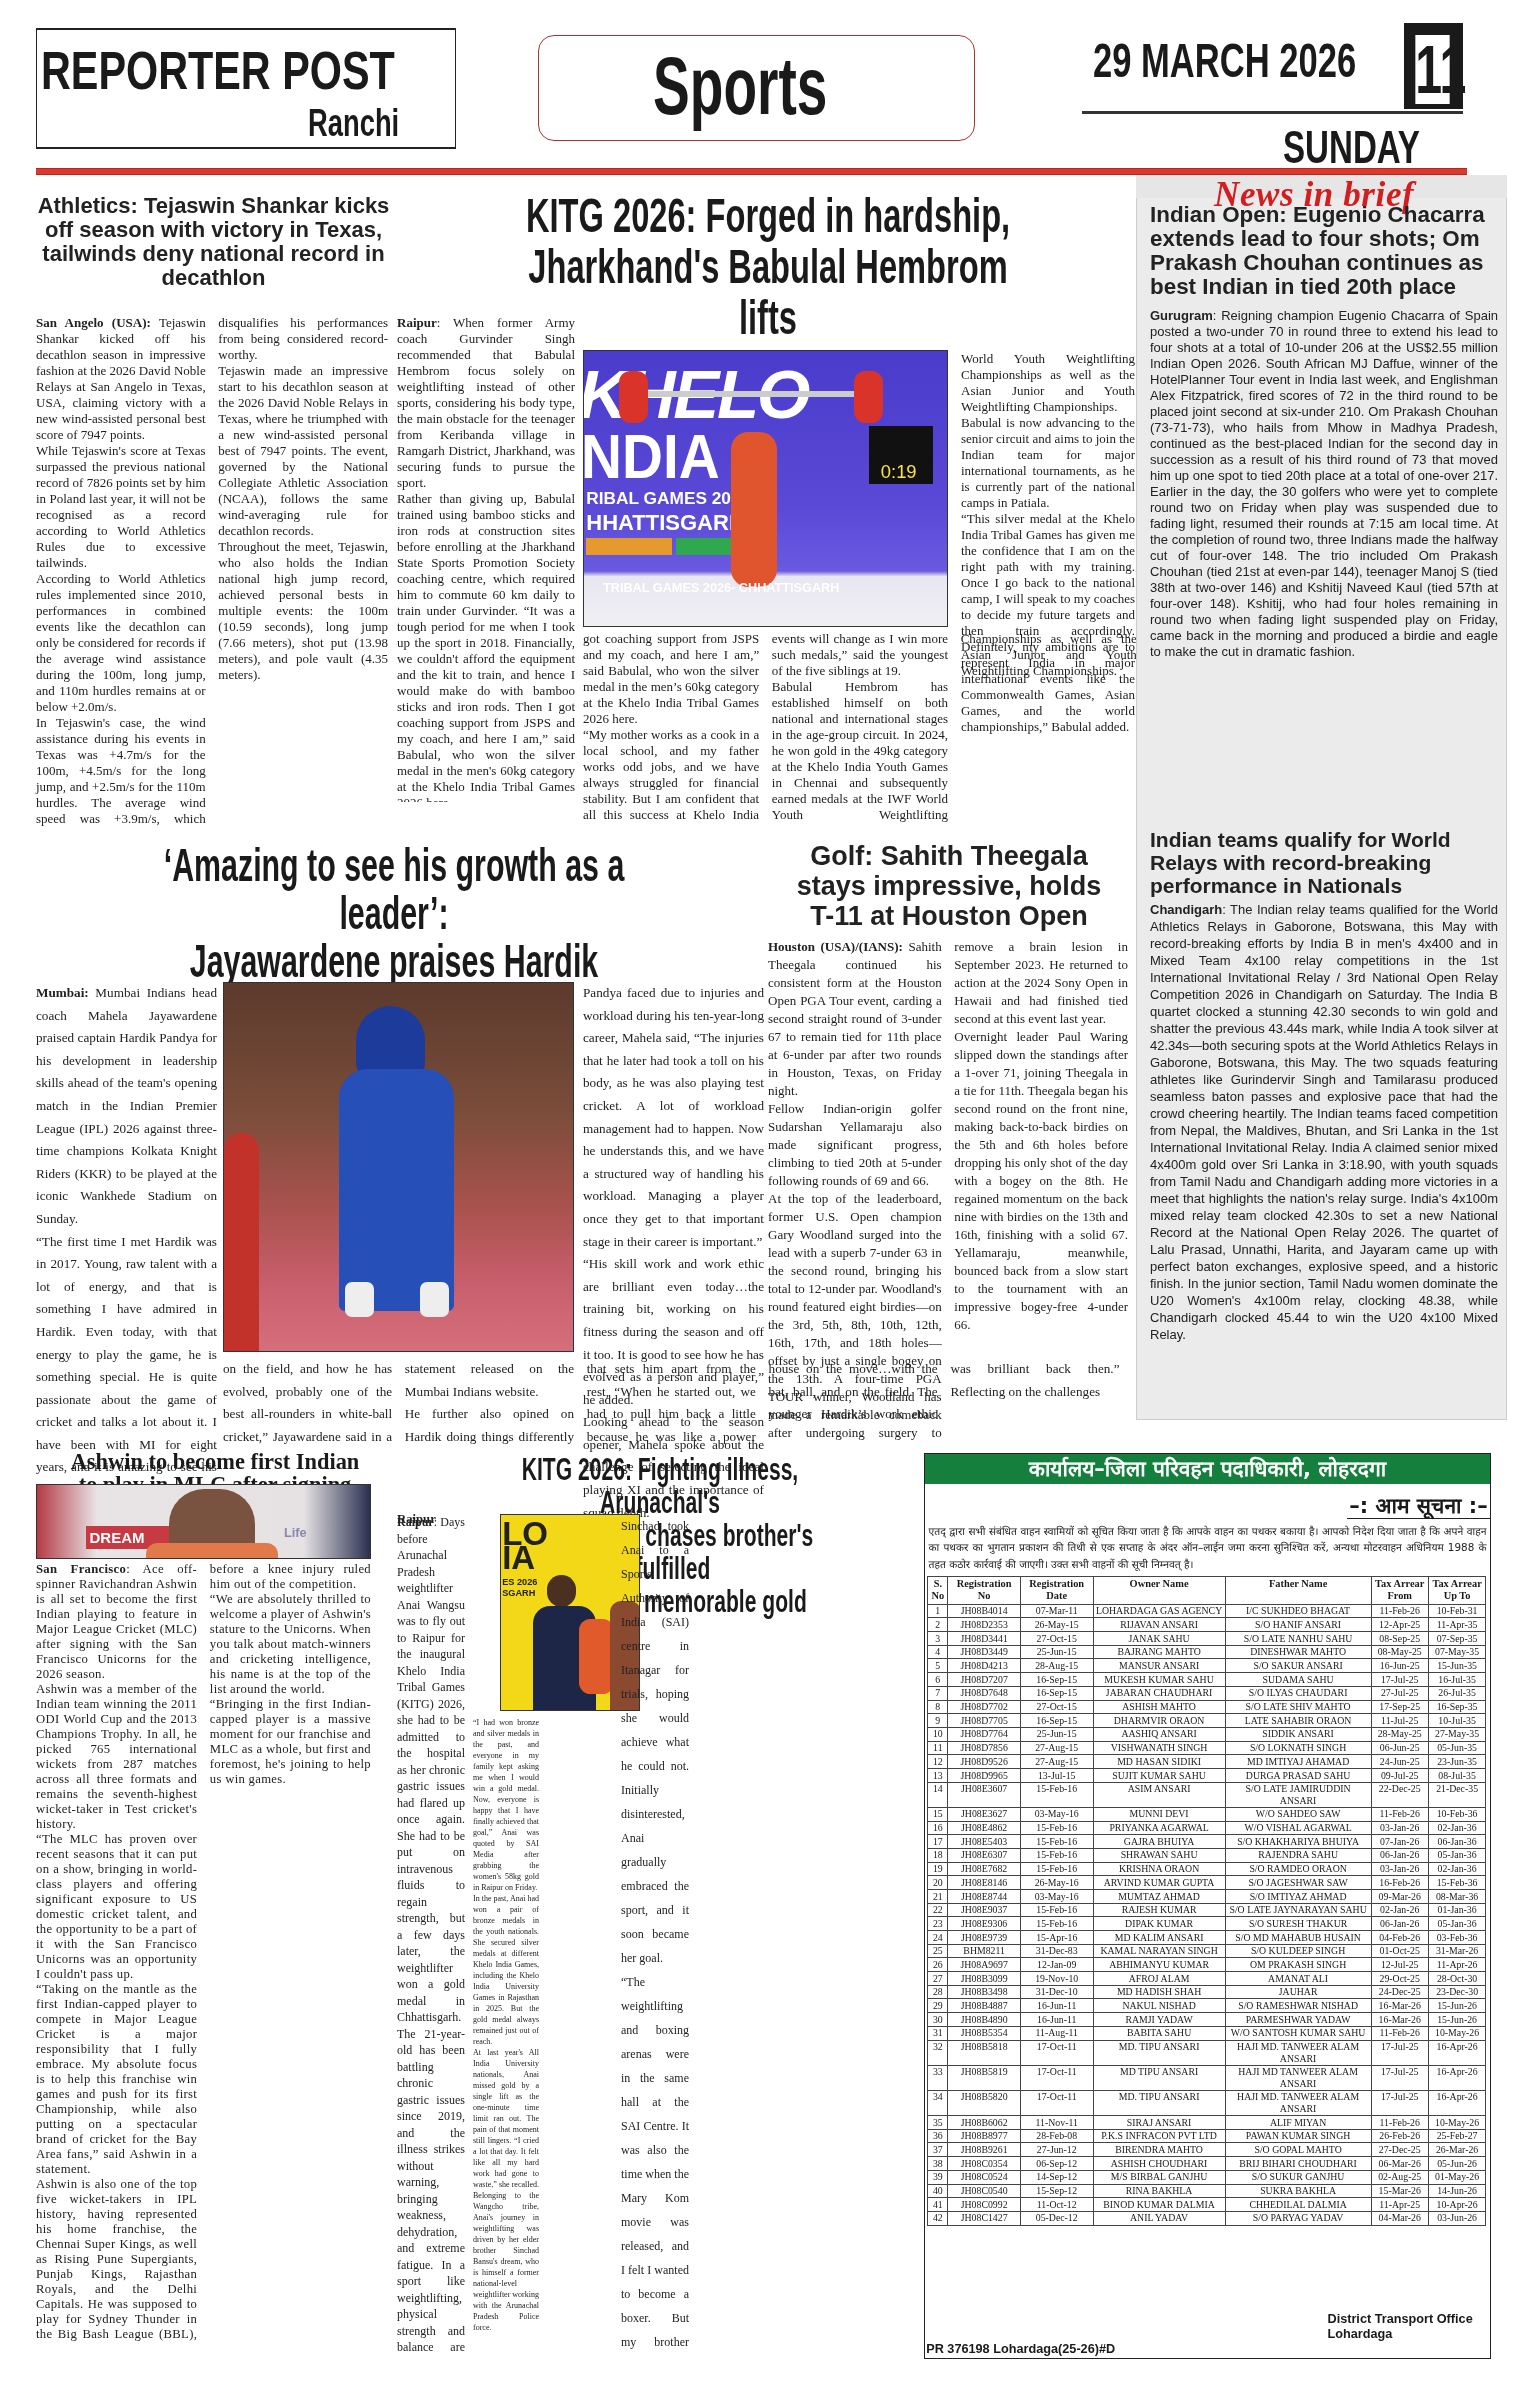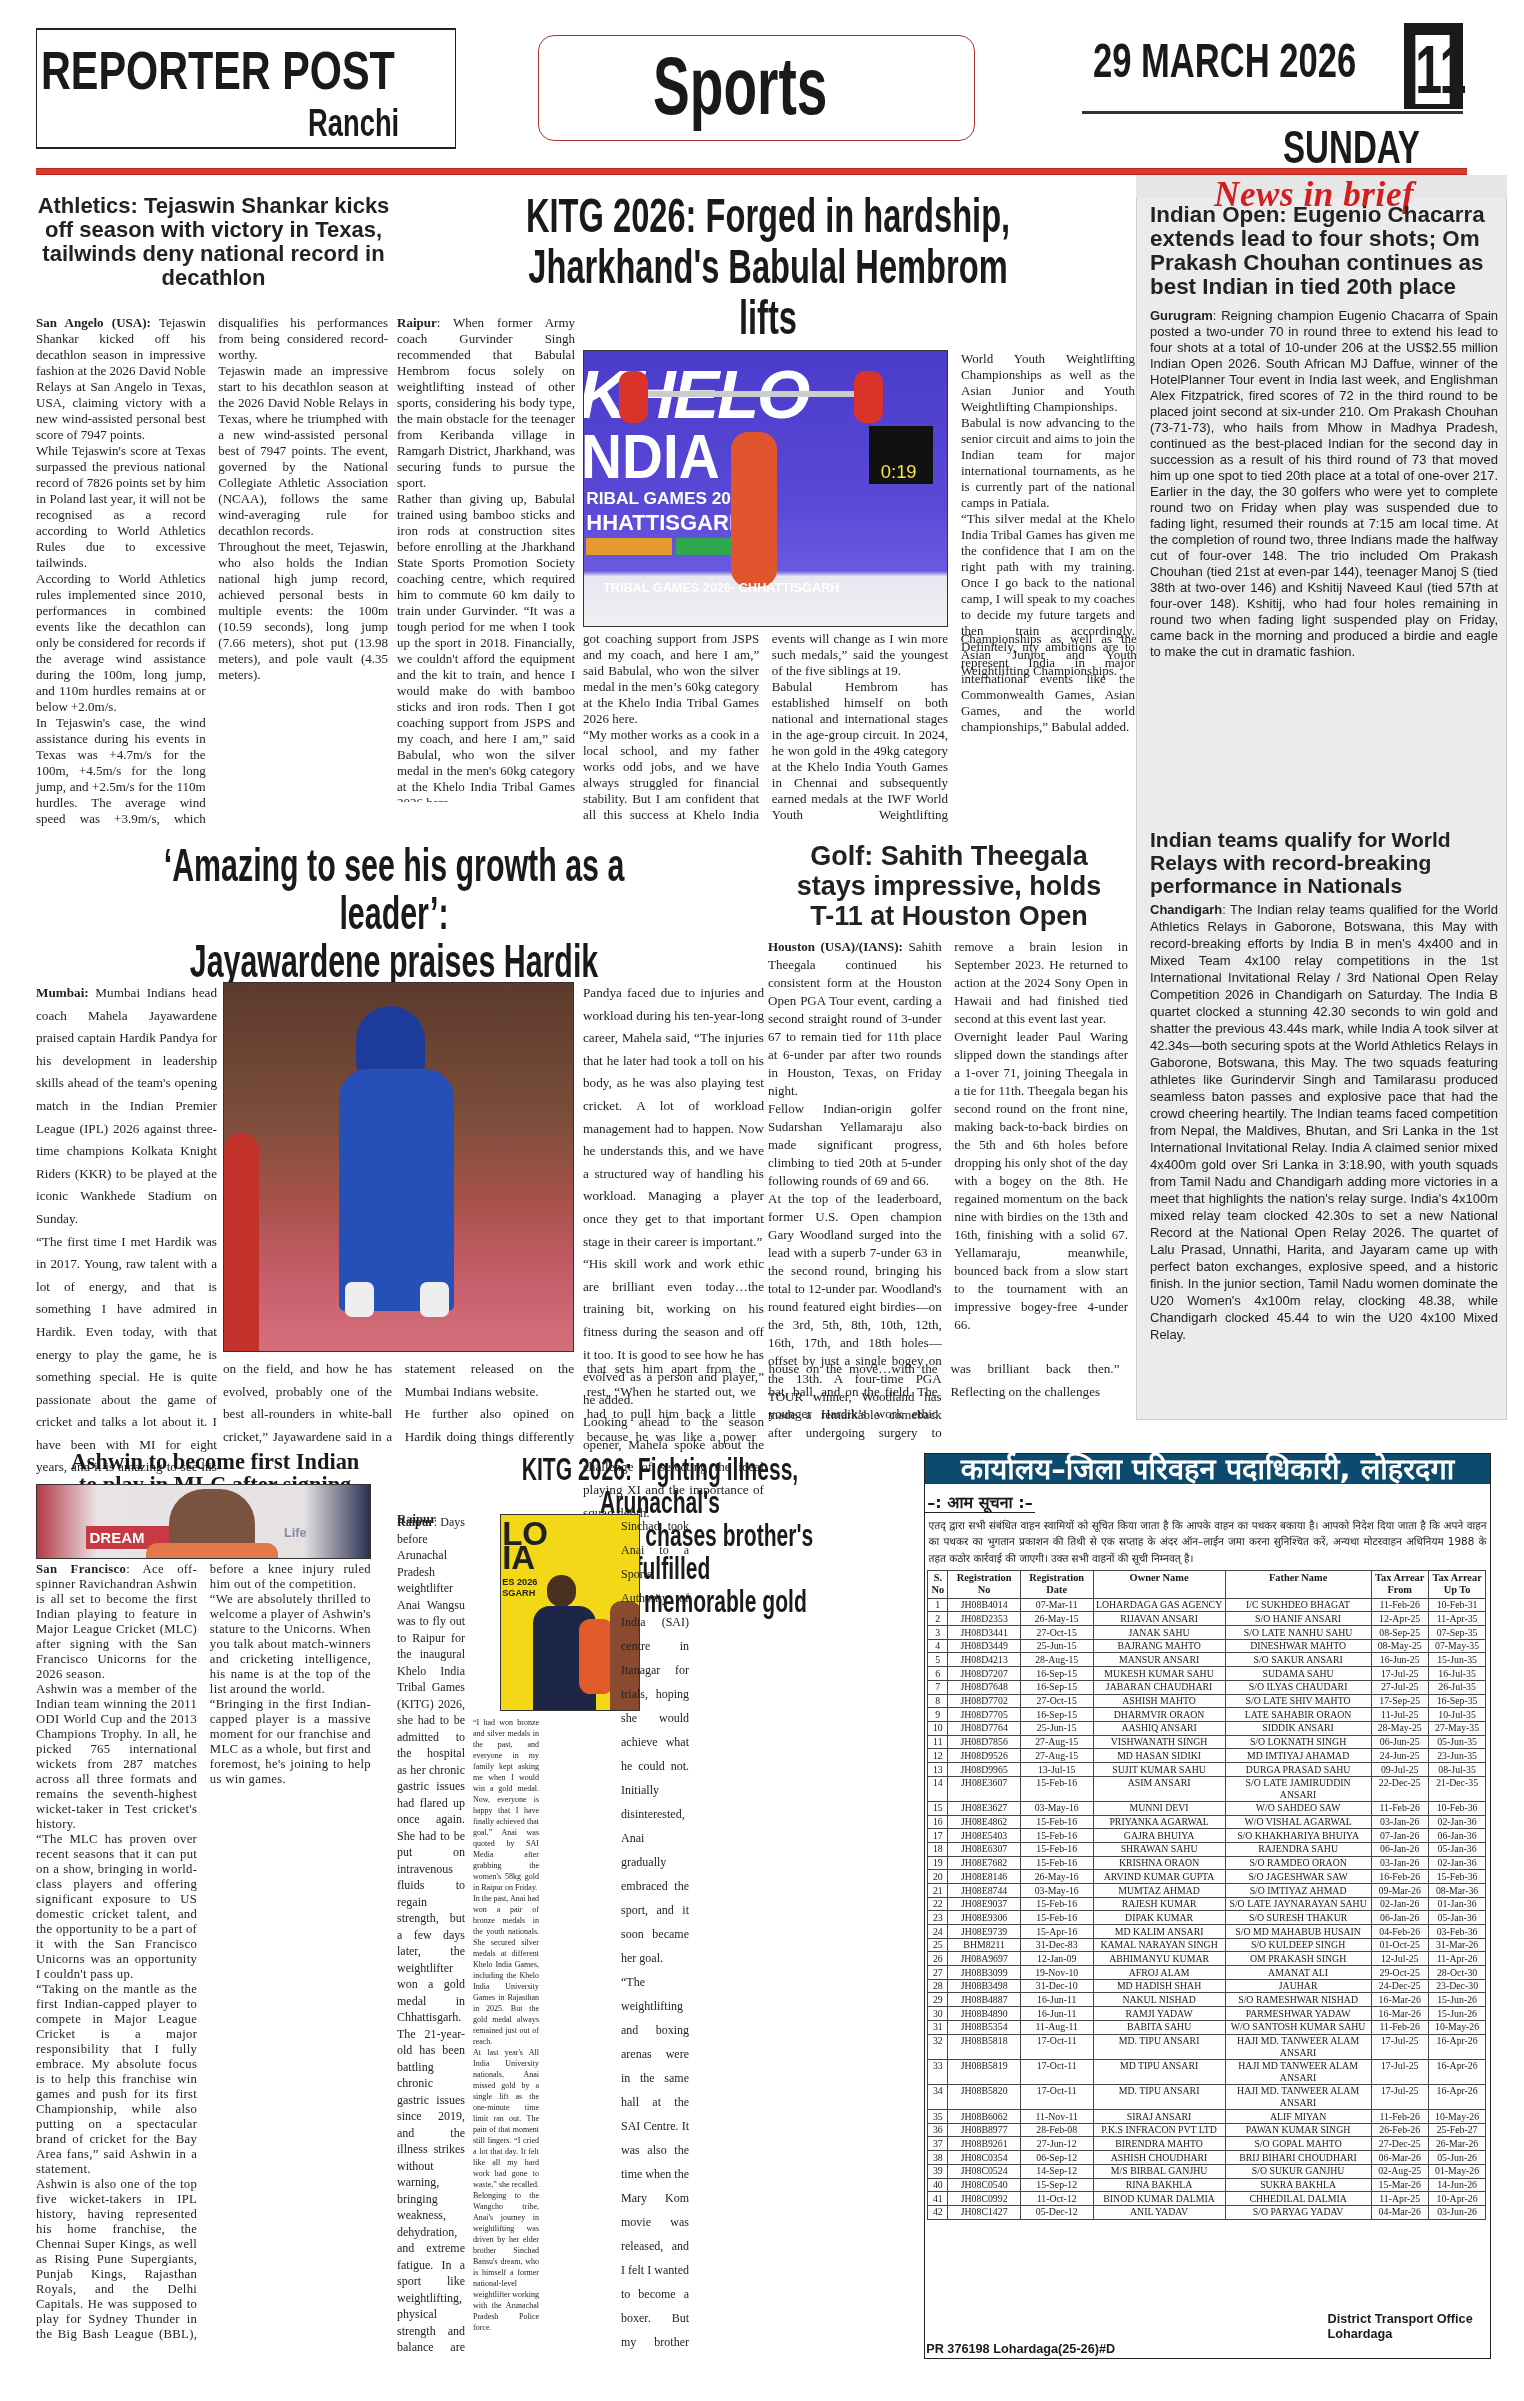--- a/index.html
+++ b/index.html
@@ -24,22 +24,22 @@
 .body p{margin:0}
 .cols2{column-count:2;column-gap:12.7px;column-fill:auto}
 .photo{position:absolute;overflow:hidden;border:1.2px solid #333}
 
 .brief{left:1136px;top:178px;width:371px;height:1242px;background:#ebebeb;border:1.2px solid #ccc}
 .brief-title{left:1214px;top:175px;font-size:35px;font-family:"Liberation Serif",serif;font-style:italic;font-weight:bold;color:#d21e1e;letter-spacing:0.6px}
 .brief-hl{font-family:"Liberation Sans",sans-serif;font-weight:bold;font-size:22.4px;line-height:24px;color:#222}
 .brief-body{font-family:"Liberation Sans",sans-serif;font-size:13px;line-height:16px;text-align:justify;color:#222}
 
 .notice{left:924px;top:1453px;width:567px;height:906px;border:1.7px solid #222}
-.notice-head{background:#0c4a6e;color:#fff;text-align:center;font-family:"DejaVu Sans",sans-serif;font-weight:bold;font-size:29px;height:30px;line-height:30px}
-.notice-sub{text-align:left;font-family:"DejaVu Sans",sans-serif;font-weight:bold;font-size:16px;margin-top:7px}
+.notice-head{background:#15803d;color:#fff;text-align:center;font-family:"DejaVu Sans",sans-serif;font-weight:bold;font-size:21px;height:30px;line-height:30px}
+.notice-sub{text-align:right;font-family:"DejaVu Sans",sans-serif;font-weight:bold;font-size:21px;margin-top:7px}
 .notice-sub span{border-bottom:1.7px solid #222;padding:0 2.3px}
 .notice-text{font-family:"DejaVu Sans",sans-serif;font-size:10.4px;line-height:16.7px;padding:3.5px 3.5px 2.3px 3.5px;text-align:justify;color:#222}
 table.tax{width:559px;margin:1.2px 0 0 2.3px;border-collapse:collapse;font-family:"Liberation Serif",serif;font-size:9.8px;line-height:11.5px}
 table.tax th,table.tax td{border:0.6px solid #444;text-align:center;vertical-align:top;padding:0.6px 1.2px}
 table.tax th{font-weight:bold;font-size:10.4px;line-height:12.7px}
 table.tax tr{border-bottom:1.2px solid #444}
 .notice-foot-r{right:17.3px;bottom:16px;text-align:left;font-family:"Liberation Sans",sans-serif;font-weight:bold;font-size:12.7px;line-height:15px}
 .notice-foot-l{left:1.2px;bottom:2.3px;font-family:"Liberation Sans",sans-serif;font-weight:bold;font-size:12.7px}
 </style>
 </head>

